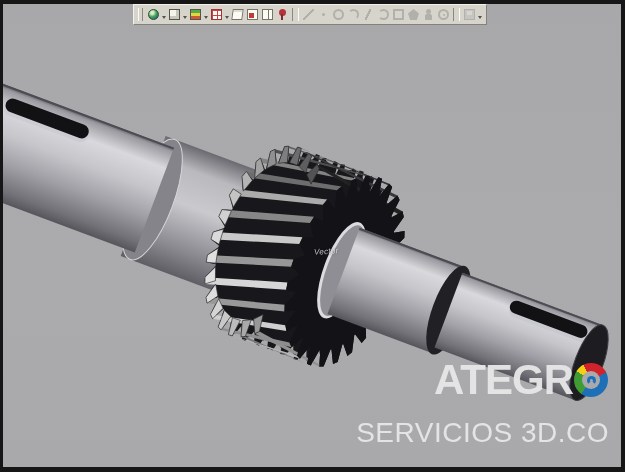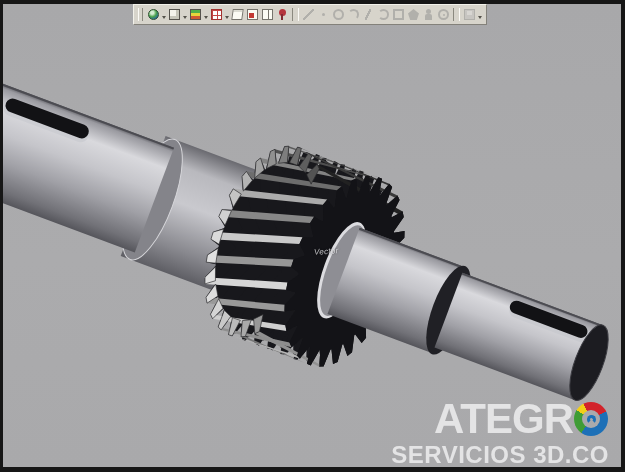--- a/index.html
+++ b/index.html
@@ -47,29 +47,29 @@
   .g-eye::after{content:"";position:absolute;inset:2.5px;background:#8f8d85;border-radius:50%;}
   .g-save{background:#bab8af;border:1px solid #8f8d85;}
   .g-save::after{content:"";position:absolute;left:2px;top:1px;right:2px;height:4px;background:#dbd9d0;}
   
   .viewport{position:absolute;inset:0;}
   .viewport svg{display:block;}
   .center-watermark{position:absolute;left:311px;top:243px;font-style:italic;font-size:8px;
                     color:rgba(238,238,240,.8);text-shadow:0 0 2px rgba(0,0,0,.5);letter-spacing:.3px;
                     transform:rotate(-4deg);}
   
-  .brand{position:absolute;right:12px;bottom:0;text-align:right;line-height:1;z-index:4;}
+  .brand{position:absolute;right:12px;bottom:20px;text-align:right;line-height:1;z-index:4;}
   .brand-line1{display:flex;align-items:center;justify-content:flex-end;}
   .brand-txt{font-weight:bold;font-size:42px;letter-spacing:-1px;color:rgba(230,230,231,.96);}
   .brand-o{width:34px;height:34px;border-radius:50%;position:relative;margin:0 1px;flex:0 0 auto;
            background:conic-gradient(from 215deg,#3f9c35 0 24%,#f3cf17 24% 33%,#d2232a 33% 58%,#1d70b7 58% 100%);}
   .brand-o::after{content:"";position:absolute;inset:8px;border-radius:50%;background:#aaaaac;}
   .brand-o::before{content:"";position:absolute;left:13px;top:13px;width:9px;height:9px;border-radius:50%;
                    border:3px solid #1d70b7;border-bottom-color:transparent;box-sizing:border-box;z-index:1;}
-  .brand-sub{font-weight:bold;font-size:24px;letter-spacing:.5px;color:rgba(230,230,231,.96);margin-top:3px;}
+  .brand-sub{font-weight:normal;font-size:28px;letter-spacing:.5px;color:rgba(230,230,231,.96);margin-top:18px;}
 </style>
 </head>
 <body>
 
 <div class="frame">
   <div class="workspace">
 
     <div class="viewport">
       <svg id="scene" width="618" height="463" viewBox="0 0 618 463">
         <defs>

